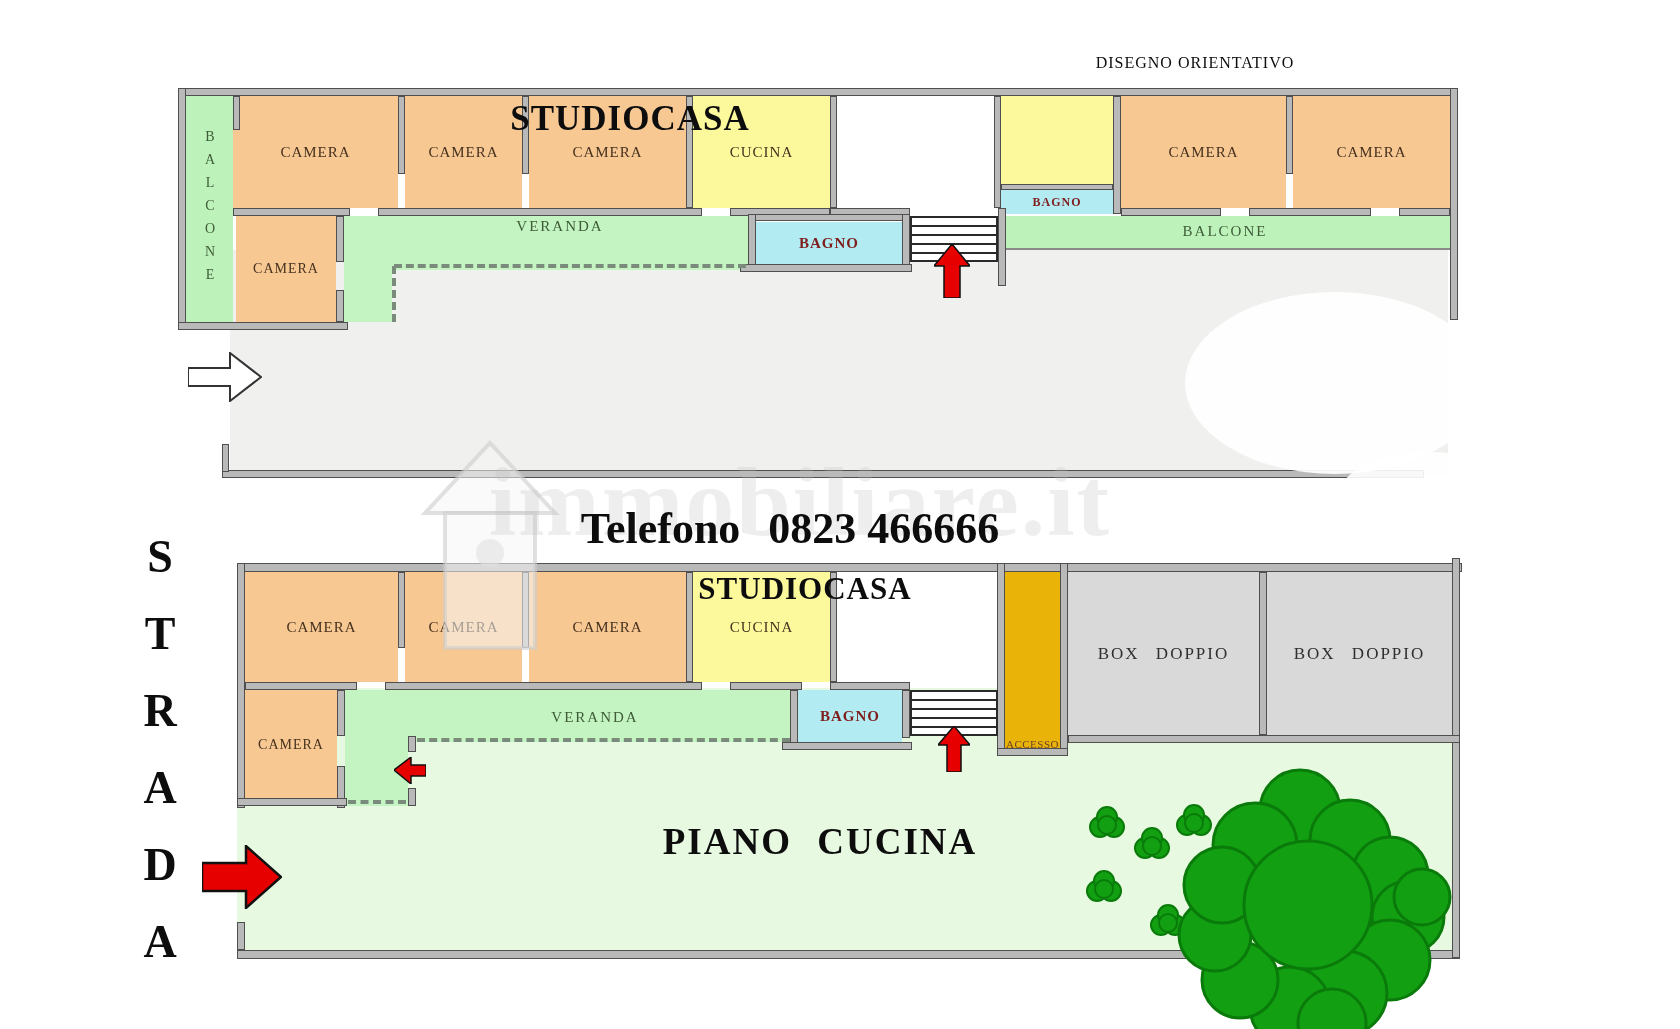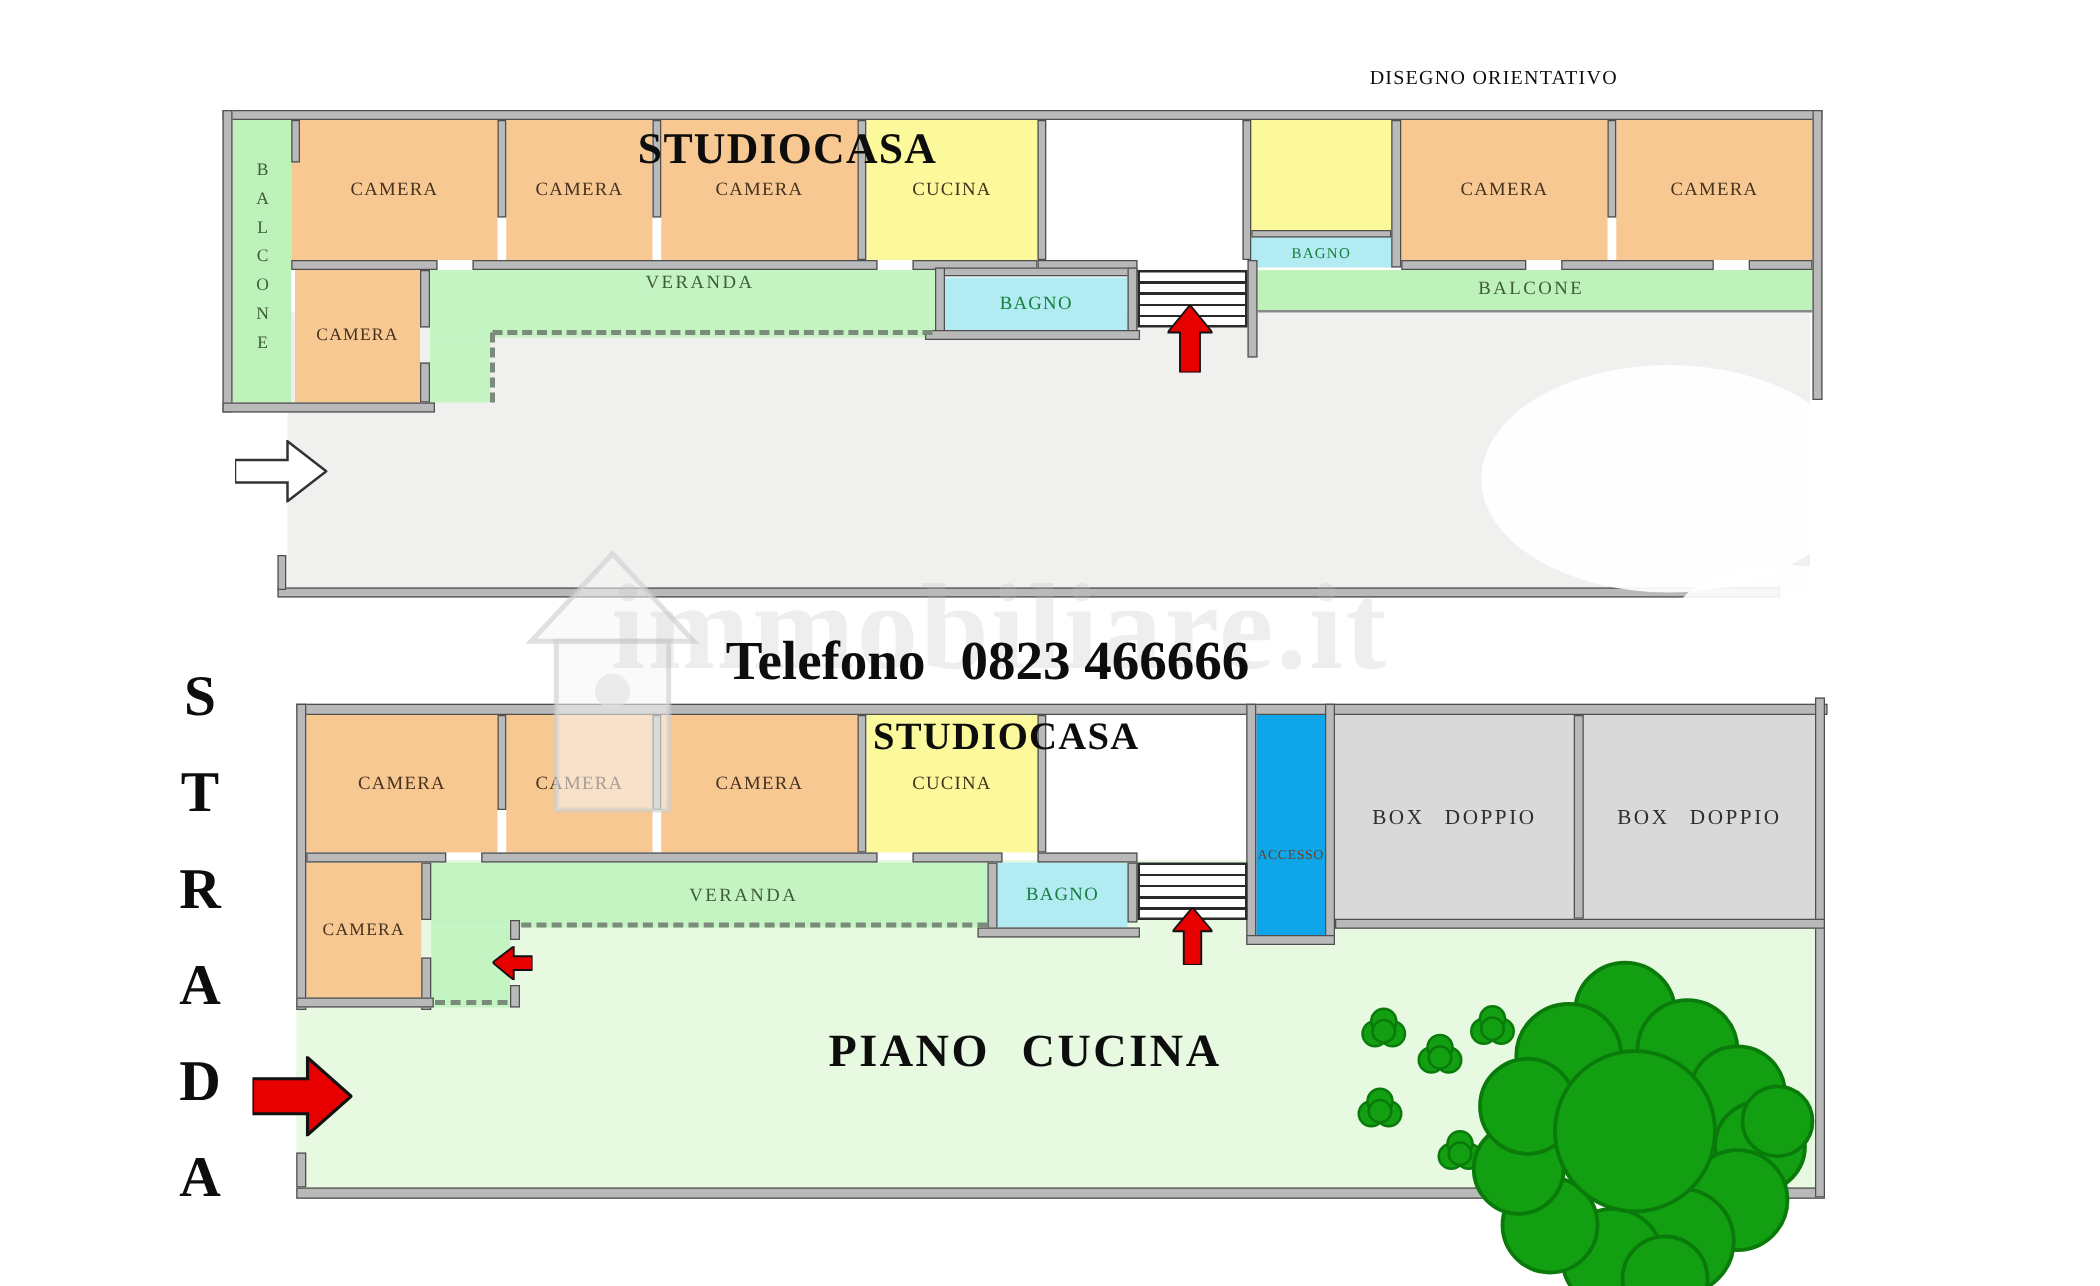--- a/index.html
+++ b/index.html
@@ -1,20 +1,20 @@
 <!DOCTYPE html>
 <html><head>
 <meta charset="utf-8">
 <style>
   html,body{margin:0;padding:0;background:#fff;}
   #canvas{position:relative;width:1680px;height:1029px;background:#ffffff;overflow:hidden;
           font-family:"Liberation Serif","DejaVu Serif",serif;}
   .room{position:absolute;display:flex;align-items:center;justify-content:center;box-sizing:border-box;}
   .rl{font-size:15px;letter-spacing:1px;color:#46321f;white-space:nowrap;}
-  .rl.teal{color:#15803d;}
+  .rl.teal{color:#7f1d1d;font-weight:bold;}
   .rl.green{color:#3e5c38;}
   .rl.dark{color:#2f2f2f;letter-spacing:2px;word-spacing:10px;font-size:17px;}
   .rl.tiny{font-size:11px;letter-spacing:.5px;color:#6b4226;}
   .w{position:absolute;background:#b9b9b9;border:1px solid #4f4f4f;box-sizing:border-box;z-index:3;}
   .bg{position:absolute;z-index:0;}
   .grn{position:absolute;z-index:2;}
   .dash-h{position:absolute;height:0;border-top:4px dashed #7b8b7b;z-index:4;}
   .dash-v{position:absolute;width:0;border-left:4px dashed #7b8b7b;z-index:4;}
   .stairs{position:absolute;background:repeating-linear-gradient(180deg,#ffffff 0 7px,#2a2a2a 7px 9px);
           border:2px solid #2a2a2a;box-sizing:border-box;z-index:4;}
@@ -136,21 +136,21 @@
   </div>
   <div class="room" style="left:405px;top:572px;width:117px;height:110px;background:#f8c893;z-index:1;">
     <span class="rl">CAMERA</span>
   </div>
   <div class="room" style="left:529px;top:572px;width:157px;height:110px;background:#f8c893;z-index:1;">
     <span class="rl">CAMERA</span>
   </div>
   <div class="room" style="left:693px;top:572px;width:137px;height:110px;background:#fcf99c;z-index:1;">
     <span class="rl">CUCINA</span>
   </div>
-  <div class="room" style="left:1005px;top:572px;width:55px;height:178px;background:#0ea5e9;z-index:1;align-items:center;padding-top:46px;">
+  <div class="room" style="left:1005px;top:572px;width:55px;height:178px;background:#eab308;z-index:1;align-items:flex-end;padding-top:46px;">
     <span class="rl tiny">ACCESSO</span>
   </div>
   <div class="room" style="left:1068px;top:572px;width:191px;height:163px;background:#d9d9d9;z-index:1;">
     <span class="rl dark">BOX  DOPPIO</span>
   </div>
   <div class="room" style="left:1267px;top:572px;width:185px;height:163px;background:#d9d9d9;z-index:1;">
     <span class="rl dark">BOX  DOPPIO</span>
   </div>
 
   <div class="grn" style="left:345px;top:690px;width:445px;height:52px;background:#c4f4c2;"></div>

